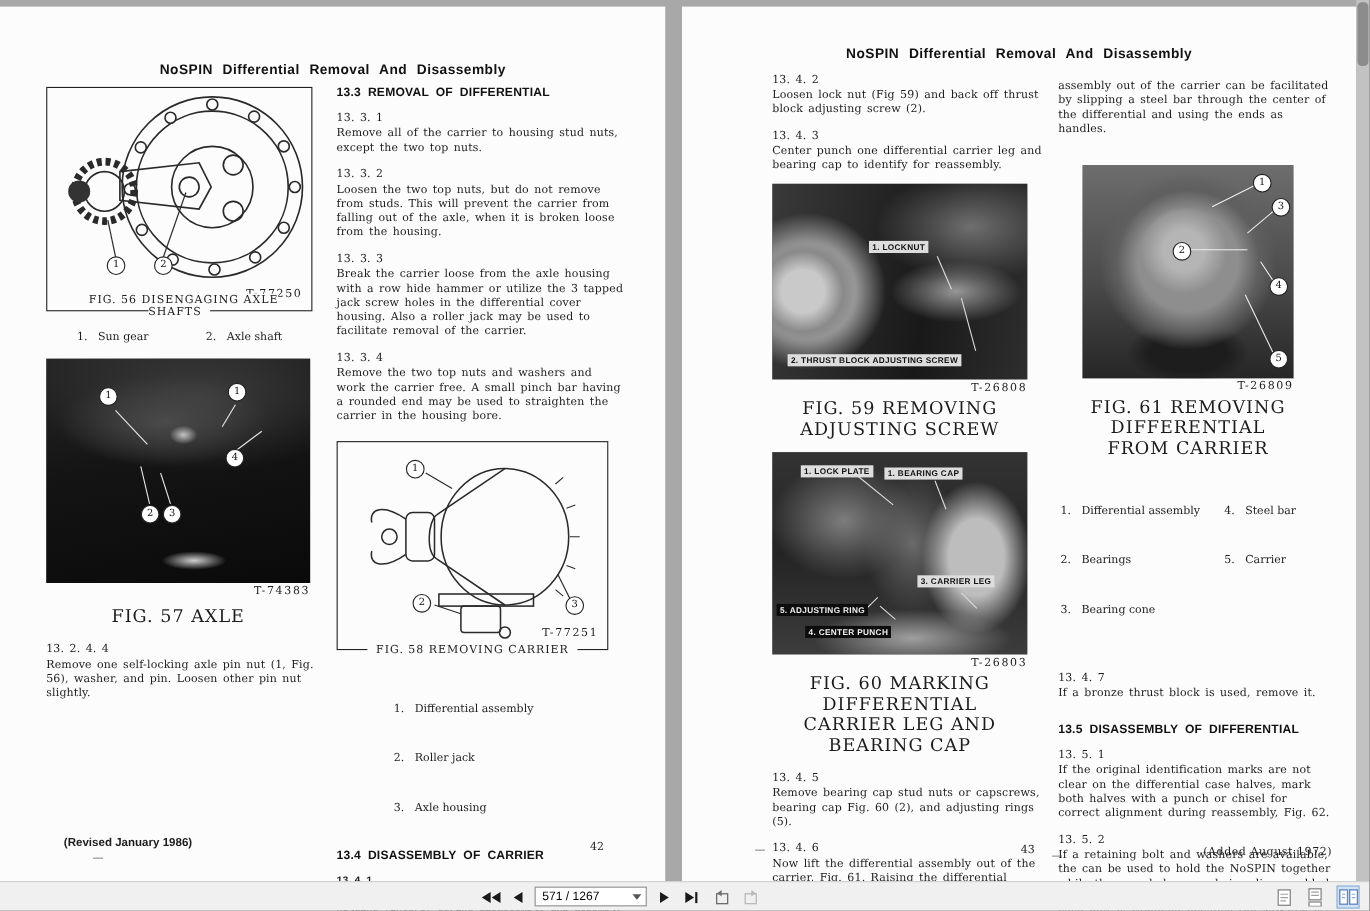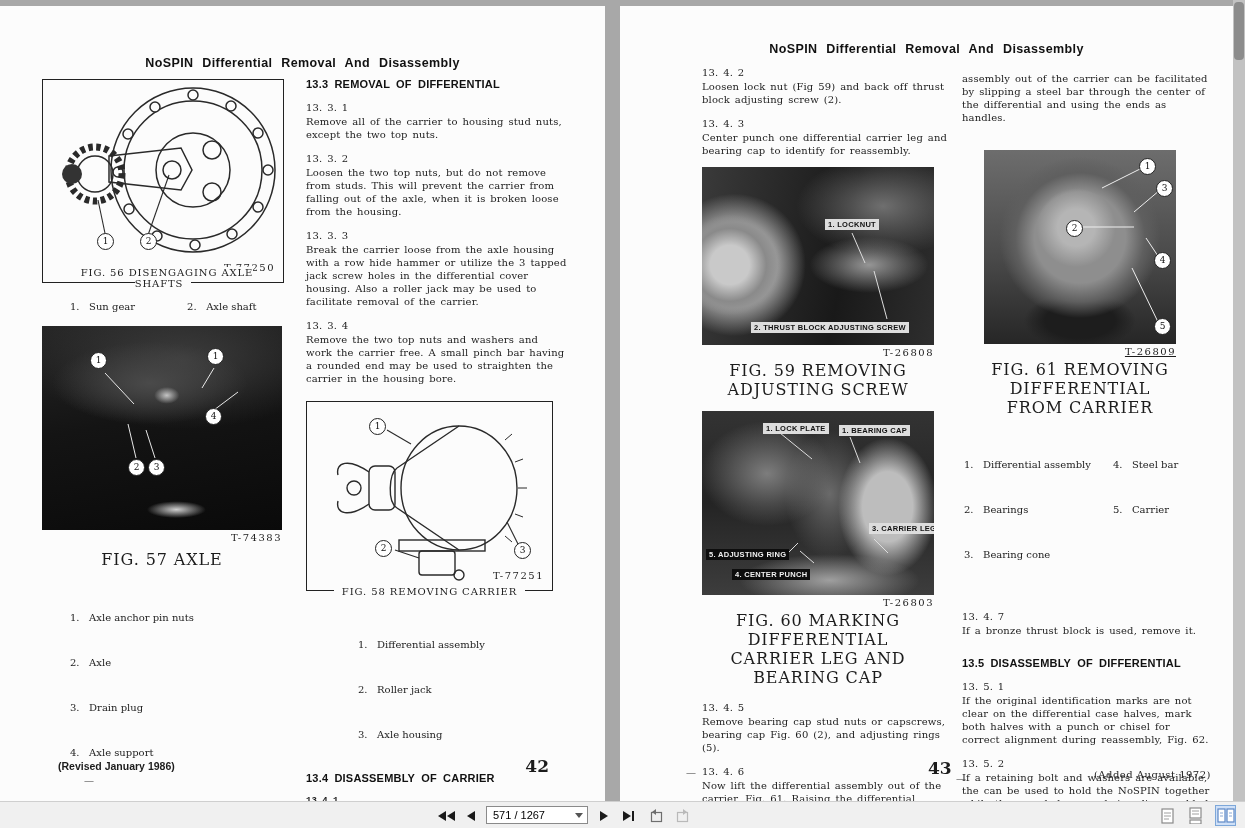--- a/index.html
+++ b/index.html
@@ -28,23 +28,23 @@
   .figref{font-size:10px;letter-spacing:1.5px;text-align:right;margin-top:2px;}
   .figref-in{position:absolute;right:8px;bottom:9px;font-size:10px;letter-spacing:1.5px;}
   .figcap{margin-top:7px;text-align:center;font-size:16px;letter-spacing:.9px;}
   .legend{margin-top:11px;padding-left:28px;font-size:10px;line-height:1.5;white-space:pre;}
   .legend-row{display:flex;gap:52px;margin-top:18px;padding-left:28px;font-size:10px;white-space:pre;}
   .legend2{display:flex;gap:22px;margin-top:10px;padding-left:2px;font-size:10px;line-height:1.5;white-space:pre;}
   .photo{position:relative;overflow:hidden;}
   .co{position:absolute;width:15px;height:15px;border:1.2px solid #222;border-radius:50%;background:#fff;
       color:#111;font:9px/15px "DejaVu Serif",serif;text-align:center;}
   .chip{position:absolute;font:bold 7.5px "Liberation Sans",sans-serif;letter-spacing:.3px;padding:1px 3px;white-space:nowrap;}
-  .chipL{background:#ddd;color:#111;margin-left:35px;}
+  .chipL{background:#ddd;color:#111;}
   .chipD{background:#0d0d0d;color:#f0f0f0;}
-  .pageno{position:absolute;font-weight:bold;font-size:17px;}
+  .pageno{position:absolute;font-weight:normal;font-size:10px;}
   .revised{position:absolute;left:42px;bottom:36px;font:bold 10.5px "Liberation Sans",sans-serif;padding-left:16px;}
   .added{position:absolute;right:22px;bottom:28px;font-size:10px;letter-spacing:.5px;}
   .dash{position:absolute;color:#555;font-size:10px;}
   .divider{position:absolute;left:605px;top:0;width:15px;height:801px;background:#a8a8a8;}
   .scrollbar{position:absolute;left:1233px;top:0;width:12px;height:801px;background:#c2c2c2;}
   .thumb{position:absolute;left:1px;top:2px;width:10px;height:58px;background:#8c8c8c;border-radius:4px;}
   .toolbar{position:absolute;left:0;top:801px;width:1245px;height:27px;background:#f0f0f0;border-top:1px solid #cfcfcf;box-sizing:border-box;}
   .tbtn{position:absolute;top:4px;height:19px;display:flex;align-items:center;justify-content:center;gap:1px;cursor:pointer;}
   .tri-l{width:0;height:0;border-top:5px solid transparent;border-bottom:5px solid transparent;border-right:8px solid #1a1a1a;}
   .tri-r{width:0;height:0;border-top:5px solid transparent;border-bottom:5px solid transparent;border-left:8px solid #1a1a1a;}
@@ -125,26 +125,20 @@
           </g>
         </svg>
         <div class="co" style="left:48px;top:26px;">1</div>
         <div class="co" style="left:165px;top:22px;">1</div>
         <div class="co" style="left:163px;top:82px;">4</div>
         <div class="co" style="left:86px;top:133px;">2</div>
         <div class="co" style="left:106px;top:133px;">3</div>
       </div>
       <div class="figref" style="width:240px;">T-74383</div>
       <div class="figcap" style="width:240px;">FIG. 57  AXLE</div>
-      <div class="legend">
-        <div>1.   Axle anchor pin nuts</div>
-        <div>2.   Axle</div>
-        <div>3.   Drain plug</div>
-        <div>4.   Axle support</div>
-      </div>
 
       <div class="sec" style="margin-top:15px;">
         <span class="num">13. 2. 4. 4</span>
         <p>Remove one self-locking axle pin nut (1, Fig. 56), washer, and pin.  Loosen other pin nut slightly.</p>
       </div>
 
     </div>
 
     <div class="col colL2">
       <h3 class="sechead">13.3 REMOVAL OF DIFFERENTIAL</h3>
@@ -303,21 +297,21 @@
             <line x1="174" y1="106" x2="162" y2="88"></line>
             <line x1="174" y1="172" x2="148" y2="118"></line>
           </g>
         </svg>
         <div class="co" style="left:155px;top:8px;">1</div>
         <div class="co" style="left:172px;top:30px;">3</div>
         <div class="co" style="left:82px;top:70px;">2</div>
         <div class="co" style="left:170px;top:102px;">4</div>
         <div class="co" style="left:170px;top:168px;">5</div>
       </div>
-      <div class="figref" style="width:214px;text-decoration:underline;">T-26809</div>
+      <div class="figref" style="width:214px;">T-26809</div>
       <div class="figcap" style="width:236px;margin-top:3px;">
         <div>FIG. 61  REMOVING DIFFERENTIAL</div>
         <div>FROM CARRIER</div>
       </div>
       <div class="legend2">
         <div>
           <div>1.   Differential assembly</div>
           <div>2.   Bearings</div>
           <div>3.   Bearing cone</div>
         </div>

